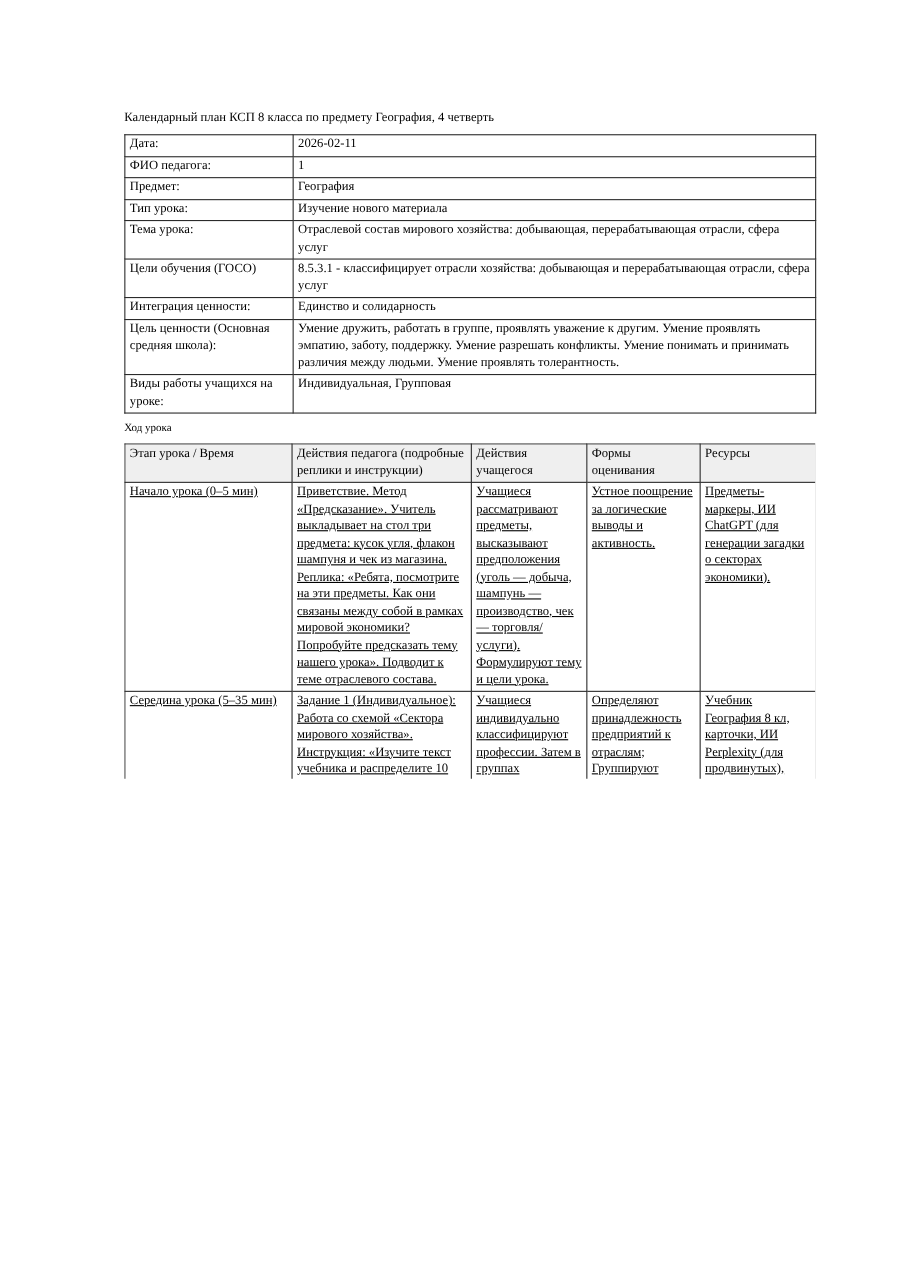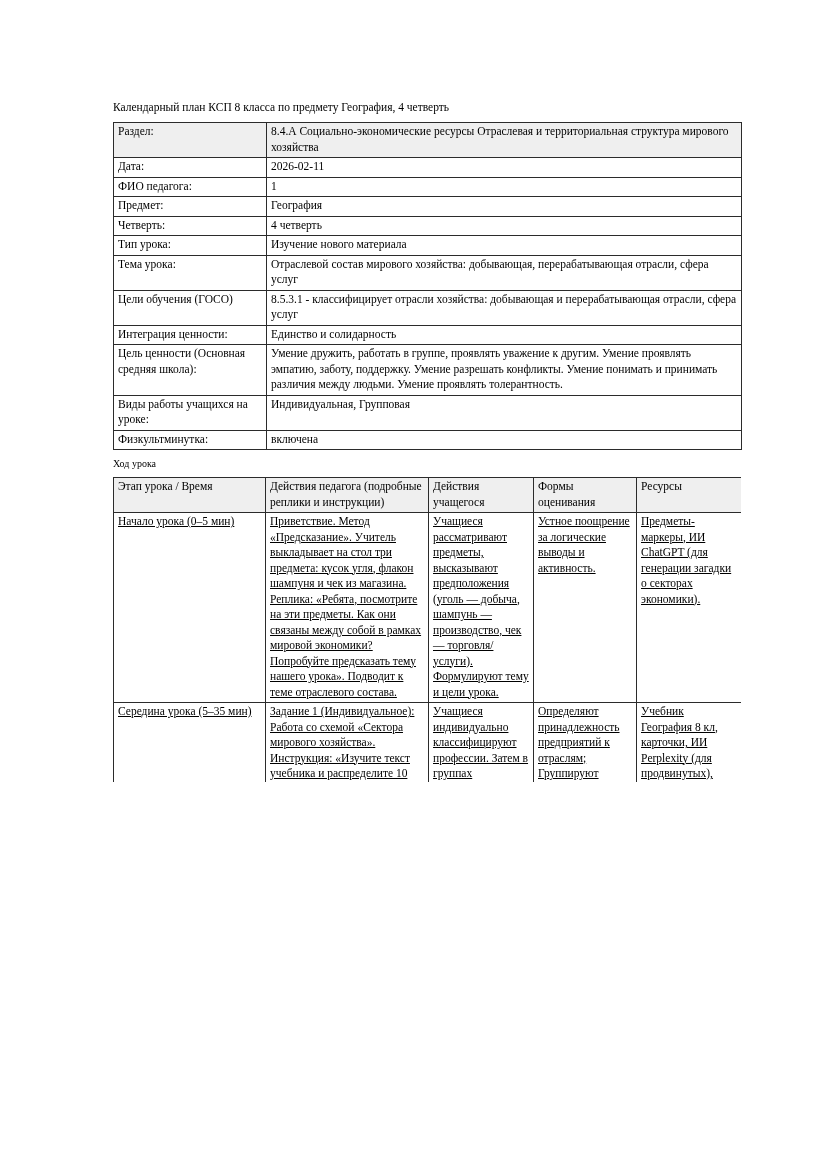--- a/index.html
+++ b/index.html
@@ -89,39 +89,31 @@
   <div class="content">
 
     <div class="doc-title">Календарный план КСП 8 класса по предмету География, 4 четверть</div>
 
     <table class="doc-table info-table">
       <colgroup>
           <col class="c1">
           <col class="c2">
         </colgroup>
       <tbody>
-        <tr class="shaded">
-          <td>Раздел:</td>
-          <td>8.4.А Социально-экономические ресурсы Отраслевая и территориальная структура мирового хозяйства</td>
-        </tr>
         <tr>
           <td>Дата:</td>
           <td>2026-02-11</td>
         </tr>
         <tr>
           <td>ФИО педагога:</td>
           <td>1</td>
         </tr>
         <tr>
           <td>Предмет:</td>
           <td>География</td>
-        </tr>
-        <tr>
-          <td>Четверть:</td>
-          <td>4 четверть</td>
         </tr>
         <tr>
           <td>Тип урока:</td>
           <td>Изучение нового материала</td>
         </tr>
         <tr>
           <td>Тема урока:</td>
           <td>Отраслевой состав мирового хозяйства: добывающая, перерабатывающая отрасли, сфера услуг</td>
         </tr>
         <tr>
@@ -132,24 +124,20 @@
           <td>Интеграция ценности:</td>
           <td>Единство и солидарность</td>
         </tr>
         <tr>
           <td>Цель ценности (Основная средняя школа):</td>
           <td>Умение дружить, работать в группе, проявлять уважение к другим. Умение проявлять эмпатию, заботу, поддержку. Умение разрешать конфликты. Умение понимать и принимать различия между людьми. Умение проявлять толерантность.</td>
         </tr>
         <tr>
           <td>Виды работы учащихся на уроке:</td>
           <td>Индивидуальная, Групповая</td>
-        </tr>
-        <tr>
-          <td>Физкультминутка:</td>
-          <td>включена</td>
         </tr>
       </tbody>
     </table>
 
     <div class="section-label">Ход урока</div>
 
     <div class="clip-wrap">
       <table class="doc-table lesson-table">
         <colgroup>
             <col class="l1">

